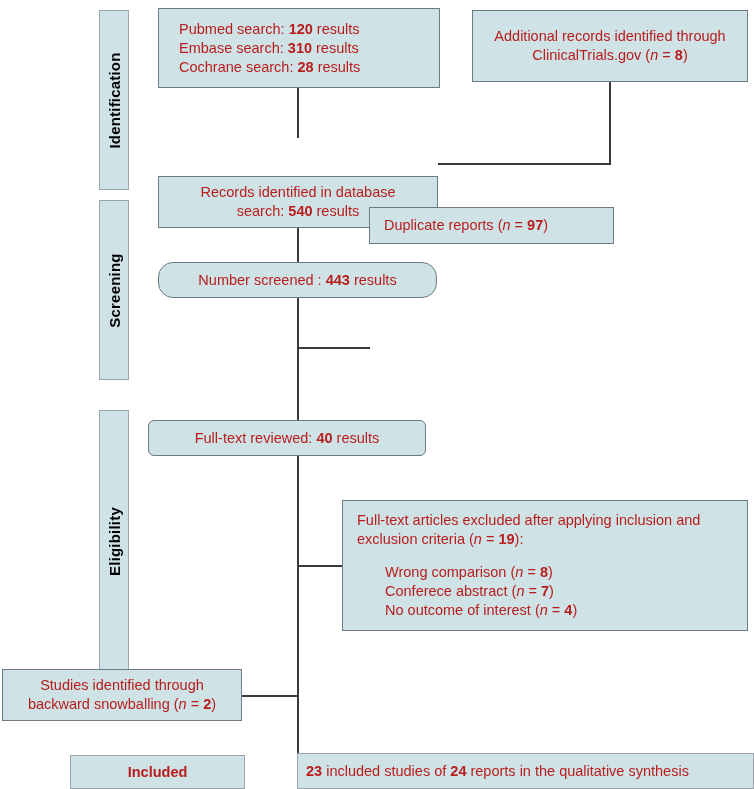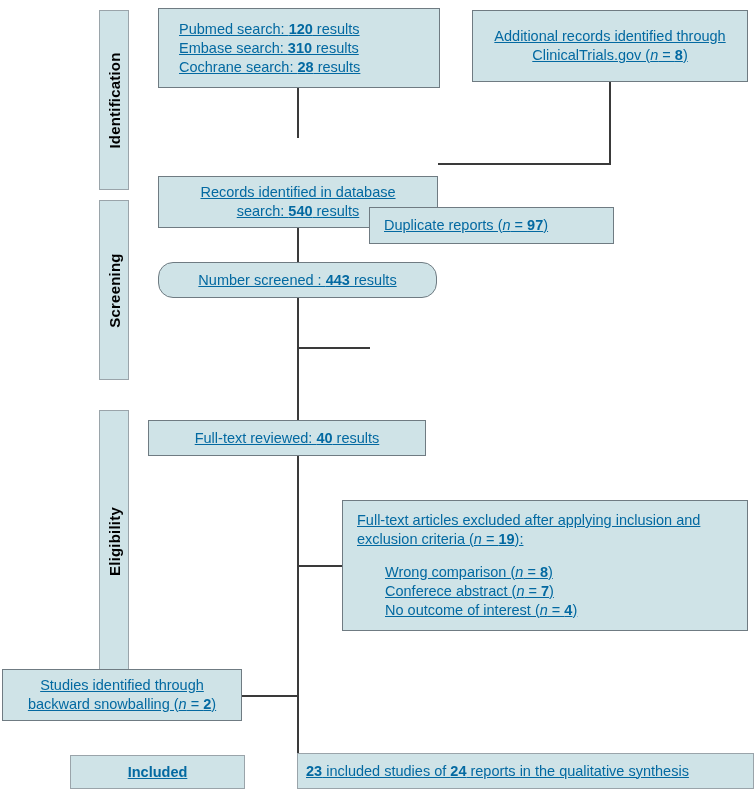--- a/index.html
+++ b/index.html
@@ -16,27 +16,26 @@
     width: 754px;
     height: 789px;
     background: #ffffff;
     overflow: hidden;
   }
   .box {
     position: absolute;
     box-sizing: border-box;
     background: #cfe3e7;
     border: 1.5px solid #6f7b82;
-    color: #0369a1;
+    color: #b91c1c;
     font-size: 14.5px;
     line-height: 19px;
     display: flex;
     flex-direction: column;
     justify-content: center;
-    text-decoration: underline;
   }
   .box.center { align-items: center; text-align: center; }
   .box.left   { align-items: flex-start; text-align: left; }
   .box .pad { padding: 0 10px; width: 100%; box-sizing: border-box; }
 
   .stage {
     position: absolute;
     box-sizing: border-box;
     background: #cfe3e7;
     border: 1.5px solid #9aa4aa;
@@ -127,21 +126,21 @@
     </div>
   </div>
 
   <div class="box center" style="left:158px; top:262px; width:279px; height:36px;border-radius:15px;">
     <div class="pad">
       <div class="nline"><span>Number screened : </span><b>443</b><span> results</span></div>
     </div>
   </div>
 
 
-  <div class="box center" style="left:148px; top:420px; width:278px; height:36px;">
+  <div class="box center" style="left:148px; top:420px; width:278px; height:36px;border-radius:6px;">
     <div class="pad">
       <div class="nline"><span>Full-text reviewed: </span><b>40</b><span> results</span></div>
     </div>
   </div>
 
   <div class="box left" style="left:342px; top:500px; width:406px; height:131px;">
     <div class="pad" style="padding-left:14px;">
       <div>Full-text articles excluded after applying inclusion and</div>
       <div><span>exclusion criteria (</span><i>n</i><span> = </span><b>19</b><span>):</span></div>
       <div class="gap"></div>

